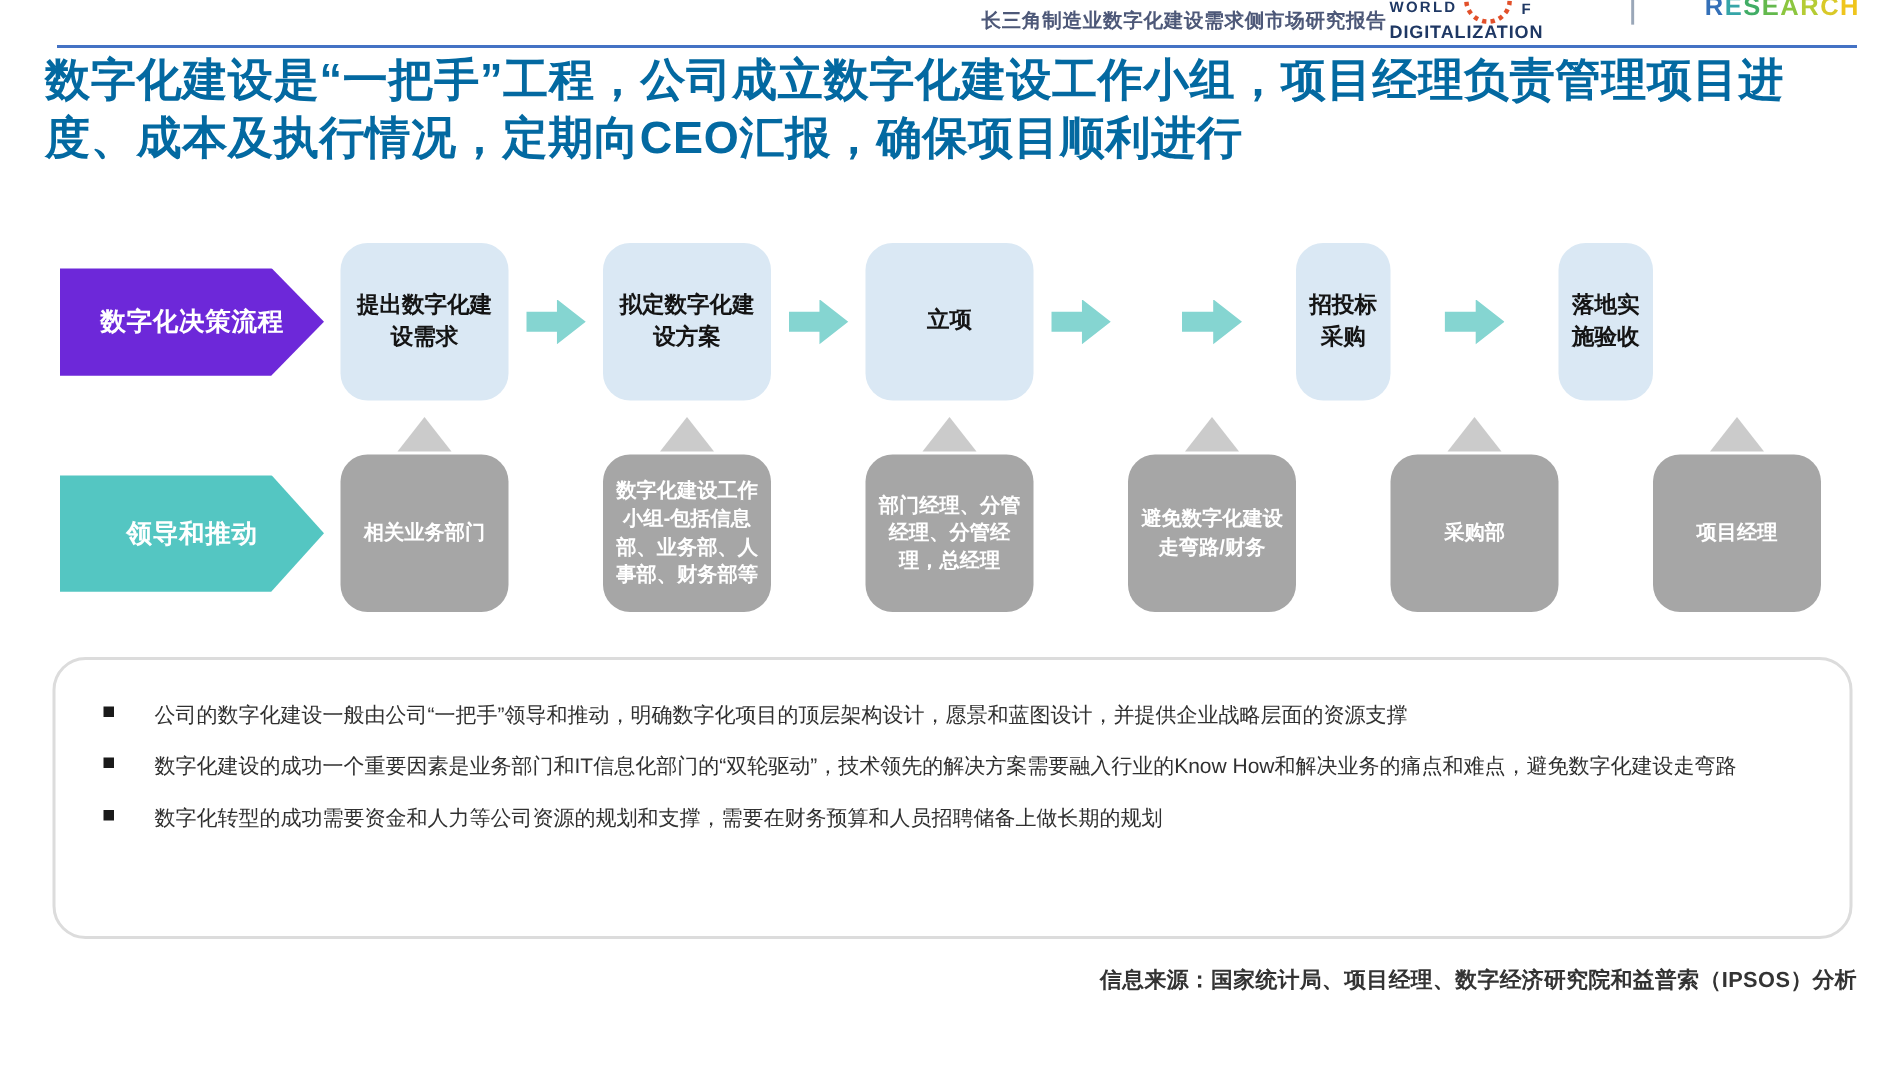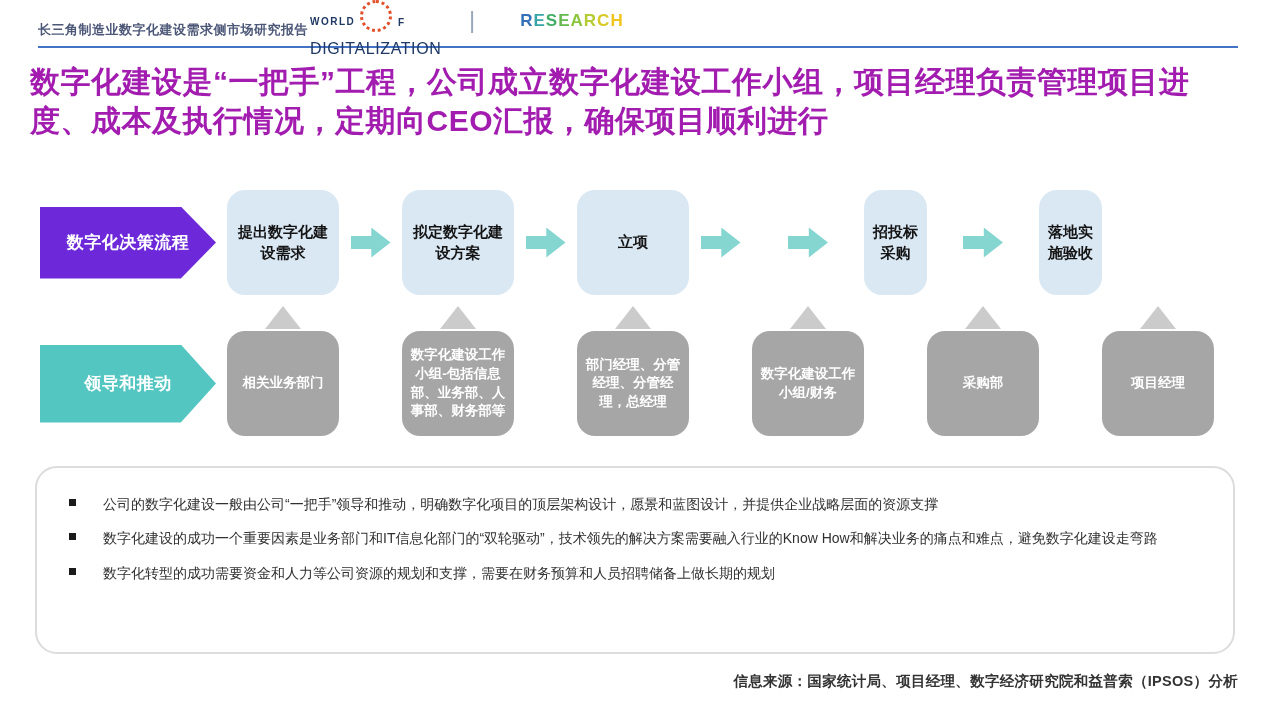--- a/index.html
+++ b/index.html
@@ -1,34 +1,34 @@
 <!DOCTYPE html>
 <html><head>
 <meta charset="utf-8">
 <style>
   html,body{margin:0;padding:0;}
   body{
     width:1268px;height:711px;background:#ffffff;position:relative;overflow:hidden;
     font-family:"Liberation Sans","DejaVu Sans",sans-serif;
   }
   
-  .header-bar{display:flex;justify-content:flex-start;align-items:flex-end;padding:12px 28px 0 38px;height:46px;box-sizing:border-box;border-radius:11px;}
+  .header-bar{display:flex;justify-content:flex-end;align-items:flex-end;padding:12px 28px 0 38px;height:30px;box-sizing:border-box;border-radius:11px;}
   .report-title{color:#4D5878;font-size:13px;font-weight:bold;padding-bottom:7px;letter-spacing:.5px;}
   .header-rule{height:2px;background:#4472C4;margin:0 30px 0 38px;}
   
   .logo{display:flex;align-items:center;gap:9px;margin-bottom:2px;}
   .logo-mark{position:relative;height:46px;width:152px;}
   .logo-world{position:absolute;left:2px;top:18px;font-size:10px;font-weight:800;color:#1F3864;letter-spacing:1.5px;}
   .logo-circle{position:absolute;left:52px;top:2px;width:32px;height:32px;border:3px dotted #E2502A;border-radius:50%;box-sizing:border-box;}
   .logo-f{position:absolute;left:90px;top:19px;font-size:10px;font-weight:800;color:#1F3864;}
-  .logo-digitalization{position:absolute;left:2px;top:42px;font-size:16px;font-weight:400;color:#1F3864;letter-spacing:.6px;}
+  .logo-digitalization{position:absolute;left:2px;top:32px;font-size:12px;font-weight:700;color:#1F3864;letter-spacing:.6px;}
   .logo-sep{color:#9AA7B8;font-size:24px;font-weight:300;line-height:1;padding-bottom:2px;}
   .logo-research{font-size:17px;font-weight:800;letter-spacing:1px;padding-left:36px;}
   
-  .title{margin:14px 30px 0 30px;font-size:30px;font-weight:800;color:#a21caf;line-height:1.3;letter-spacing:.5px;}
+  .title{margin:2px 30px 0 30px;font-size:30px;font-weight:800;color:#0369a1;line-height:1.3;letter-spacing:.5px;}
   
   .flow{margin:50px 0 0 40px;}
   .flow-row{display:grid;grid-template-columns:187px repeat(5,112px 63px) 112px;align-items:center;}
   .row-stages,.row-owners{height:105px;}
   .row-triangles{height:36px;}
   .flow-label{height:72px;width:176px;display:flex;align-items:center;justify-content:center;color:#fff;font-weight:bold;font-size:17px;clip-path:polygon(0 0,80% 0,100% 50%,80% 100%,0 100%);letter-spacing:.5px;}
   .flow-label.blue{background:#6d28d9;}
   .flow-label.teal{background:#54C6C2;height:78px;}
   .label-spacer{visibility:hidden;}
   .box{height:105px;border-radius:18px;display:flex;align-items:center;justify-content:center;text-align:center;font-weight:bold;padding:4px 7px;box-sizing:border-box;}
@@ -140,21 +140,21 @@
         <div class="gap"></div>
         <div class="box gray">
           <span>数字化建设工作小组-包括信息部、业务部、人事部、财务部等</span>
         </div>
         <div class="gap"></div>
         <div class="box gray">
           <span>部门经理、分管经理、分管经理，总经理</span>
         </div>
         <div class="gap"></div>
         <div class="box gray">
-          <span>数字化建设工作小组/财务</span>
+          <span>避免数字化建设走弯路/财务</span>
         </div>
         <div class="gap"></div>
         <div class="box gray">
           <span>采购部</span>
         </div>
         <div class="gap"></div>
         <div class="box gray">
           <span>项目经理</span>
         </div>
       </div>

